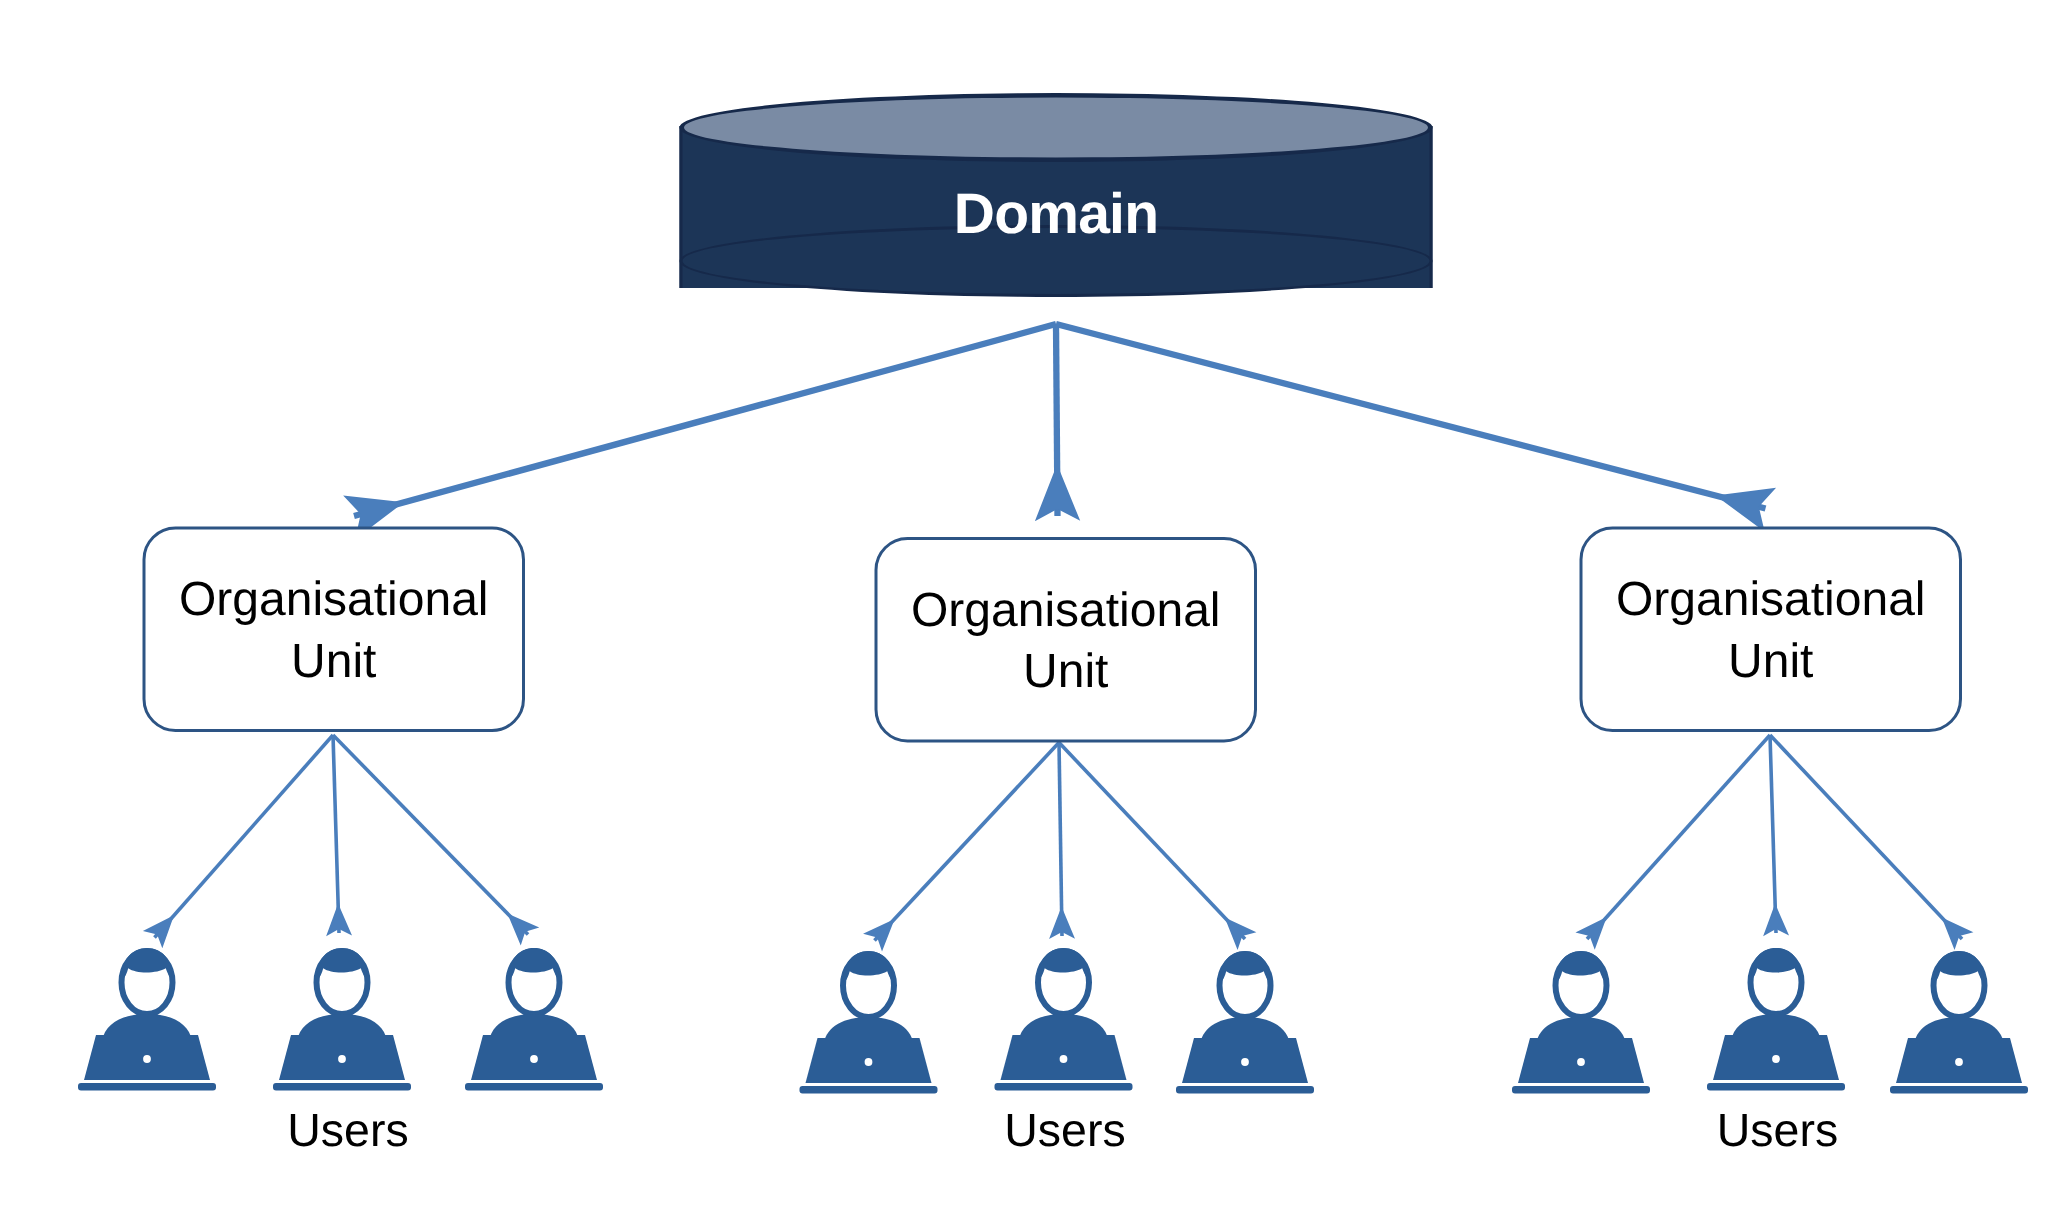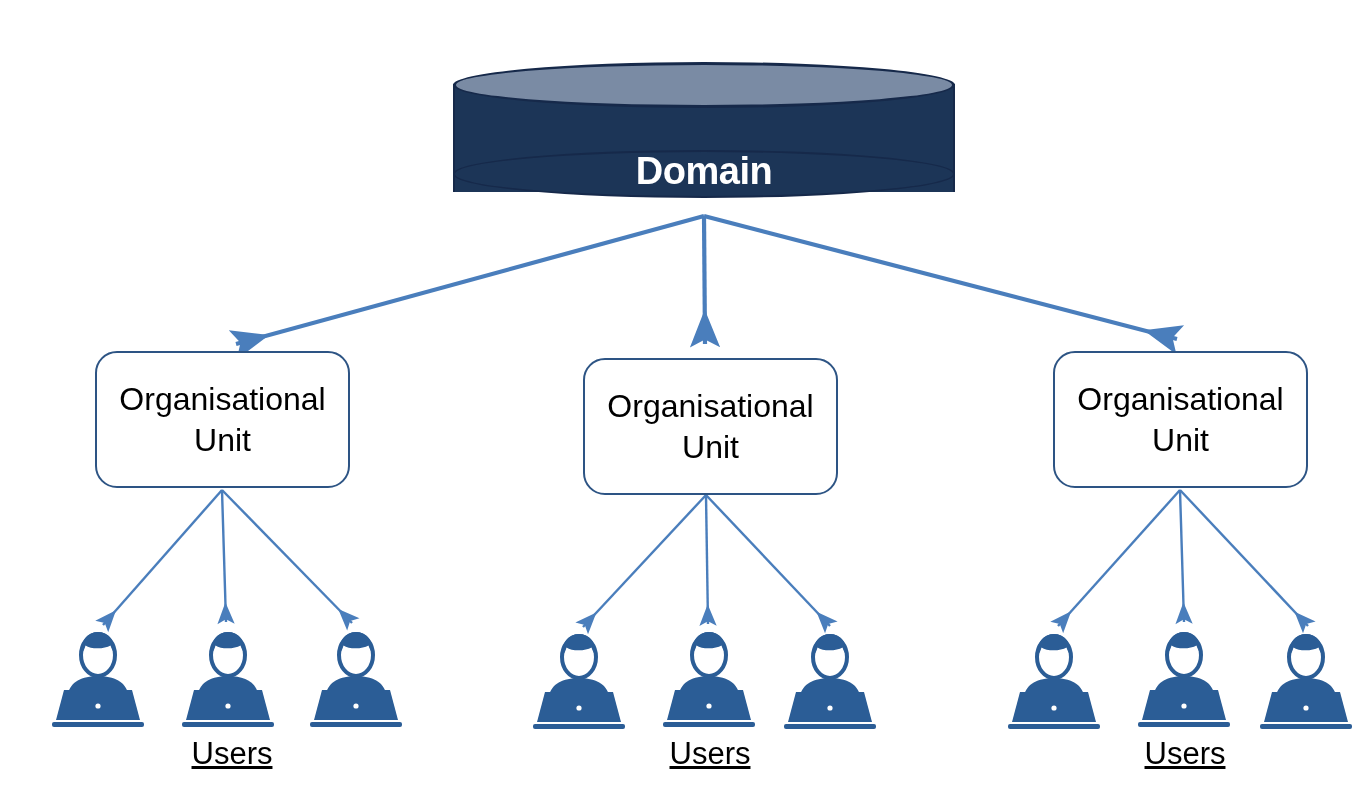--- a/index.html
+++ b/index.html
@@ -70,21 +70,20 @@
     position: absolute;
     left: 0;
     top: 62px;
     width: 502px;
     text-align: center;
     color: #ffffff;
     font-size: 38px;
     font-weight: bold;
     letter-spacing: -0.5px;
     line-height: 1;
-    margin-top: 28px;
   }
 
   
   .ou-box {
     position: absolute;
     width: 255px;
     height: 137px;
     background: #ffffff;
     border: 2.5px solid #2d5484;
     border-radius: 22px;
@@ -112,21 +111,20 @@
   }
   .user-icon svg { display: block; width: 108px; height: 100px; }
 
   .users-label {
     position: absolute;
     width: 220px;
     text-align: center;
     font-size: 31px;
     color: #000000;
     line-height: 1;
-    text-decoration: underline;
   }
 </style>
 </head>
 <body>
 
 <div id="canvas">
 
   <svg id="wires" viewBox="0 0 1367 810" xmlns="http://www.w3.org/2000/svg">
     <defs>
       <marker id="arrowBarb" markerWidth="10" markerHeight="10" refX="8.2" refY="4" orient="auto" markerUnits="strokeWidth">

